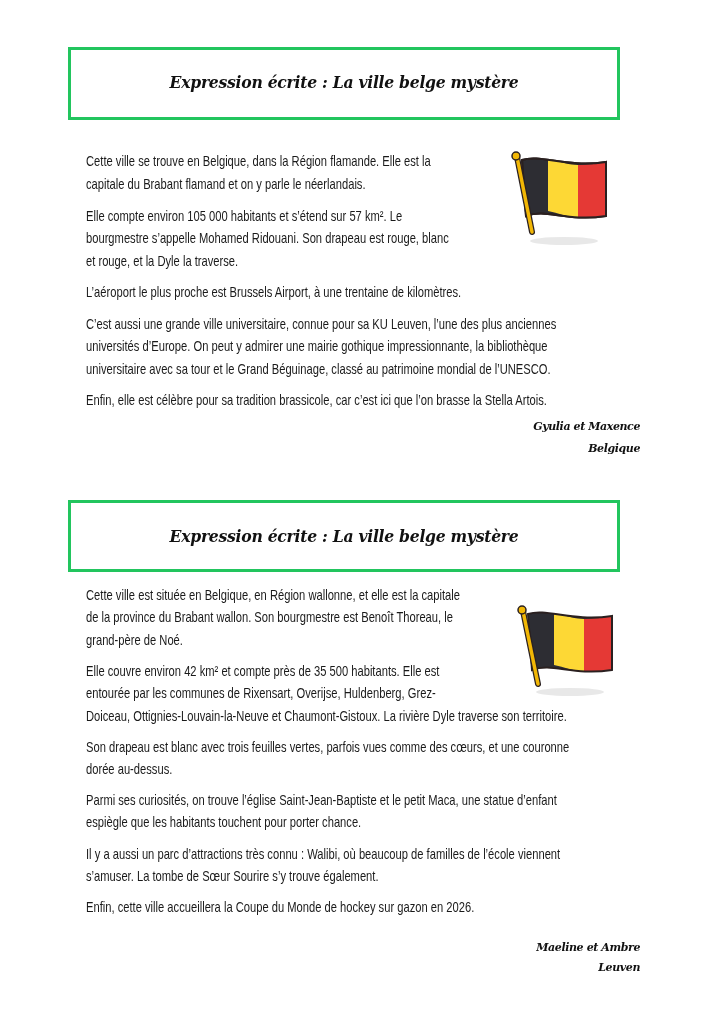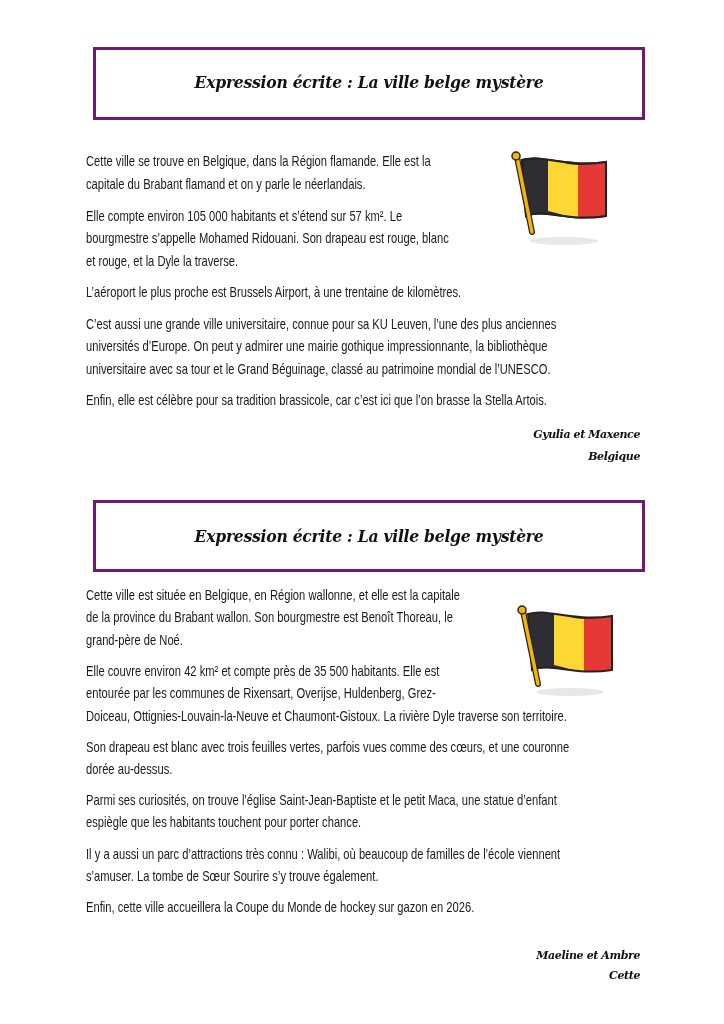--- a/index.html
+++ b/index.html
@@ -1,28 +1,28 @@
 <!DOCTYPE html>
 <html><head>
 <meta charset="utf-8">
 <style>
   html, body { margin: 0; padding: 0; background: #ffffff; }
   body { width: 724px; height: 1024px; position: relative; overflow: hidden;
          font-family: "Liberation Sans", sans-serif; color: #1a1a1a; }
-  .title-box { position: absolute; left: 93px; width: 546px; border: 3px solid #701a75;
+  .title-box { position: absolute; left: 68px; width: 546px; border: 3px solid #22c55e;
                background: #ffffff; box-sizing: content-box; }
   .title-text { position: absolute; left: 0; right: 0; text-align: center;
                 font-family: "DejaVu Serif", serif; font-style: italic; font-weight: bold;
                 font-size: 17px; letter-spacing: -0.3px; color: #111111;
                 transform: scaleX(0.92); }
   .line { position: absolute; left: 86px; white-space: nowrap; font-size: 15px;
           line-height: 18px; transform-origin: 0 0; transform: scaleX(0.745); color: #1a1a1a; }
   .sig { position: absolute; right: 84px; white-space: nowrap; font-family: "DejaVu Serif", serif;
          font-style: italic; font-weight: bold; font-size: 11px; letter-spacing: -0.4px;
-         text-align: left; color: #111111; margin-top: 8px; }
+         text-align: left; color: #111111; }
   .flag { position: absolute; }
 </style>
 </head>
 <body>
 
 <div class="title-box" style="top:47px; height:67px;">
   <div class="title-text" style="top:22px;">Expression écrite : La ville belge mystère</div>
 </div>
 
 <svg class="flag" style="left:506px; top:150px;" width="106" height="98" viewBox="0 0 106 98">
@@ -86,13 +86,13 @@
   <div class="line" style="top:791px;">Parmi ses curiosités, on trouve l’église Saint-Jean-Baptiste et le petit Maca, une statue d’enfant</div>
   <div class="line" style="top:813px;">espiègle que les habitants touchent pour porter chance.</div>
 
   <div class="line" style="top:845px;">Il y a aussi un parc d’attractions très connu : Walibi, où beaucoup de familles de l’école viennent</div>
   <div class="line" style="top:867px;">s’amuser. La tombe de Sœur Sourire s’y trouve également.</div>
 
   <div class="line" style="top:898px;">Enfin, cette ville accueillera la Coupe du Monde de hockey sur gazon en 2026.</div>
 </div>
 
 <div class="sig" style="top:941px;">Maeline et Ambre</div>
-<div class="sig" style="top:961px;">Cette</div>
+<div class="sig" style="top:961px;">Leuven</div>
 
 </body></html>

